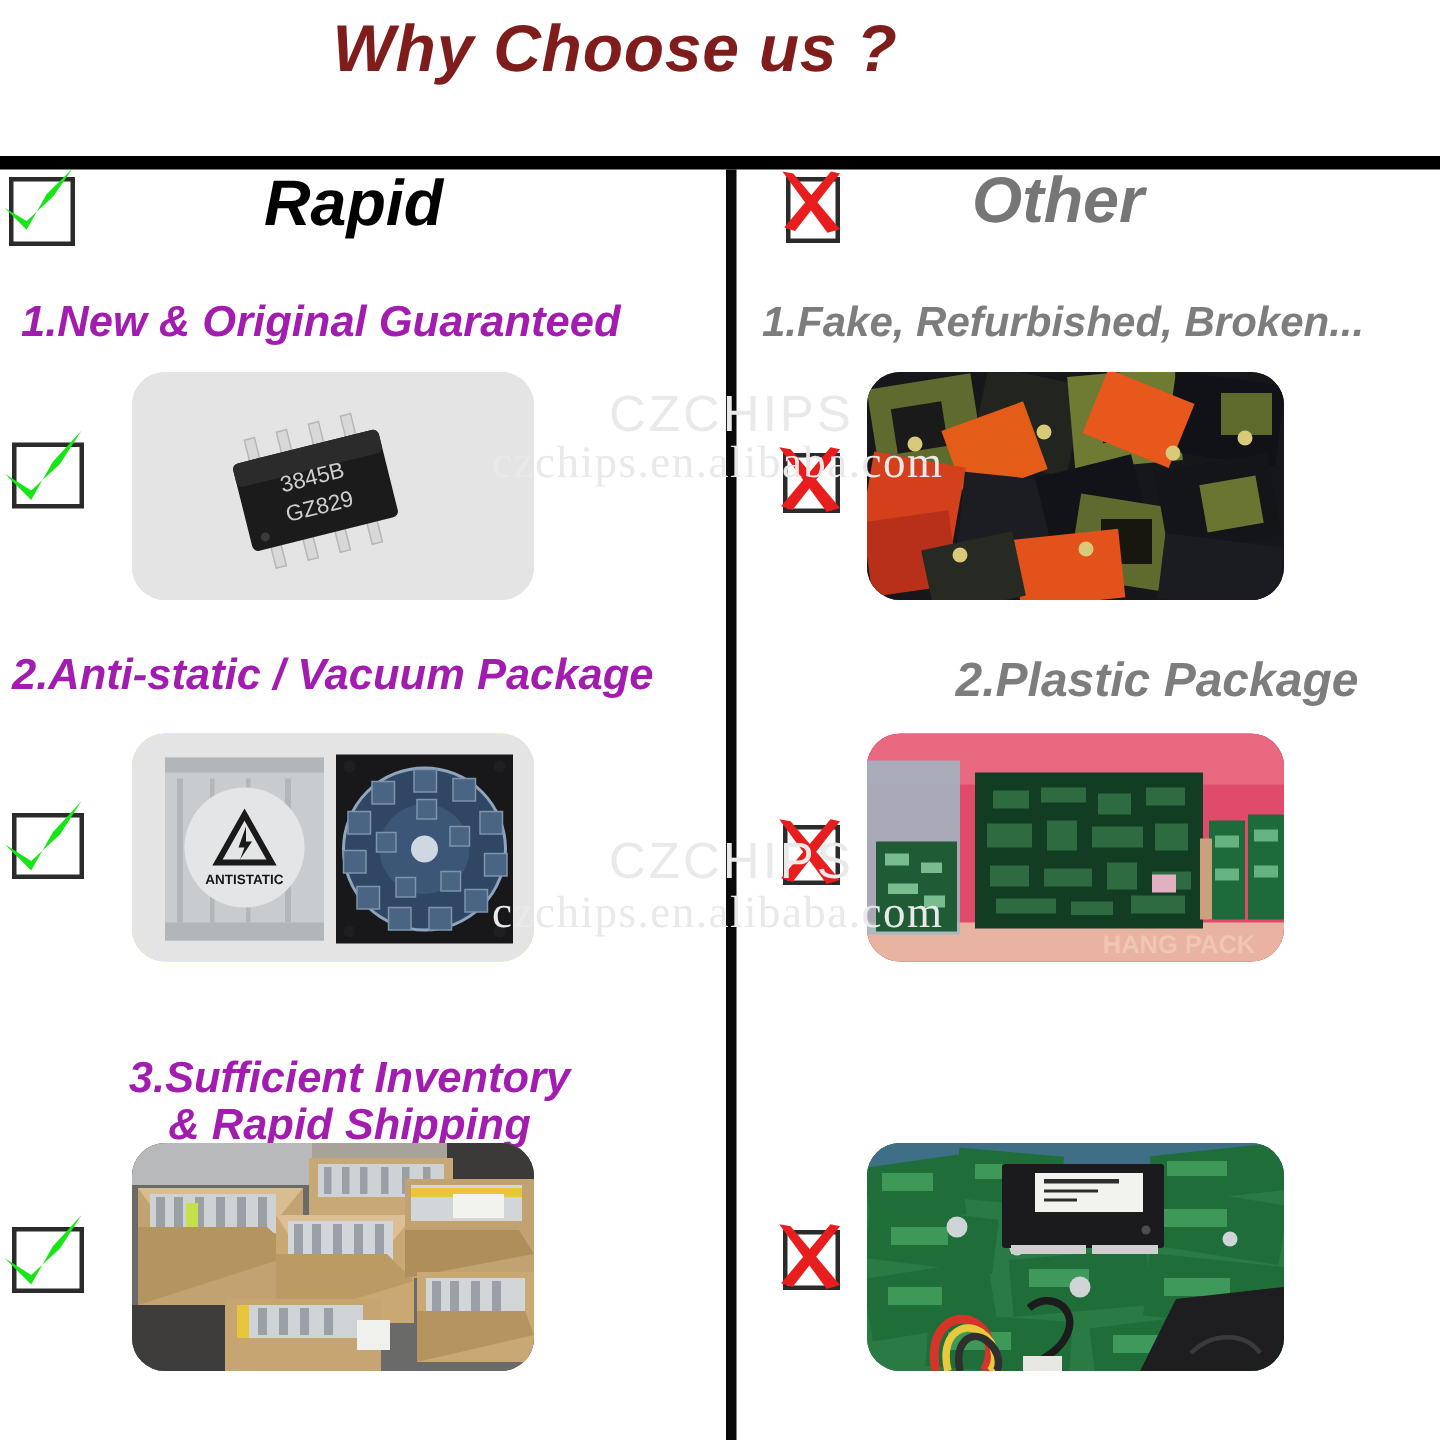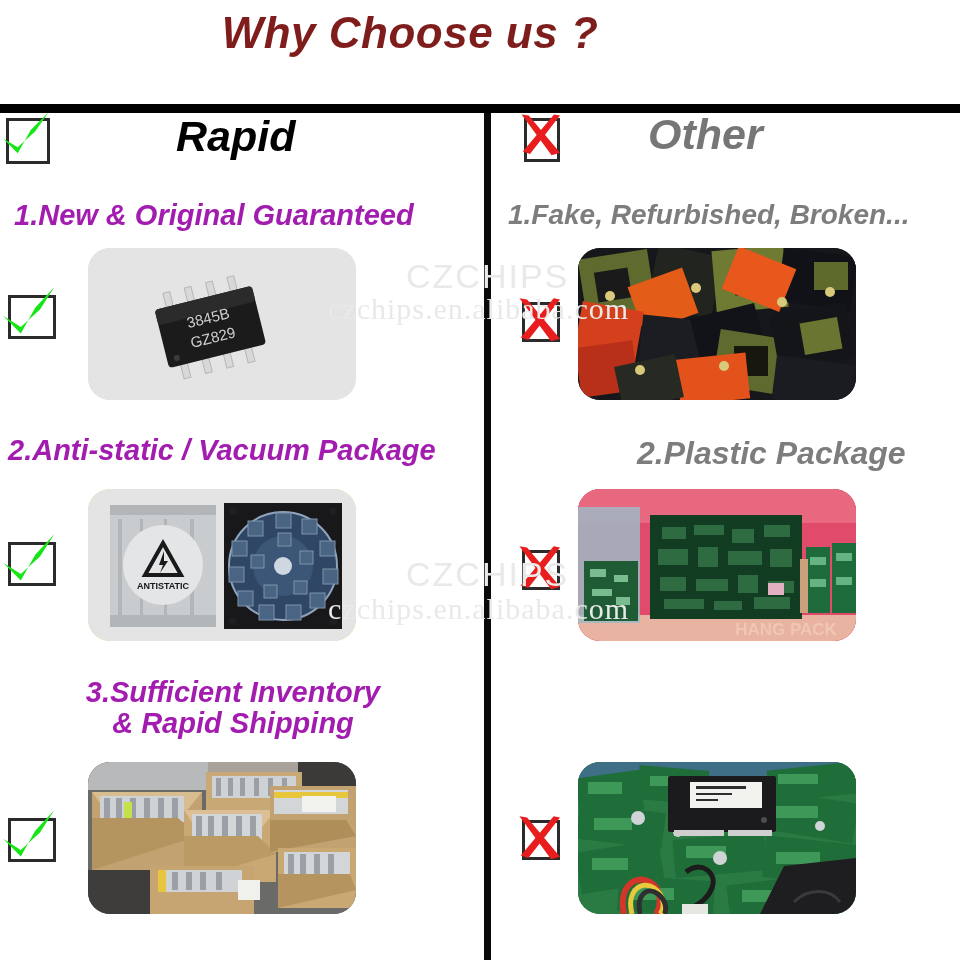--- a/index.html
+++ b/index.html
@@ -44,21 +44,21 @@
   
   .cap{position:absolute;font-family:"Liberation Sans",sans-serif;
        font-weight:bold;font-style:italic;white-space:nowrap;line-height:1.06;}
   .cap.left{color:#a21caf;}
   .cap.right{color:#7d7d7d;text-align:center;}
 
   .cap-l1{left:14px;top:200px;font-size:29px;}
   .cap-r1{left:508px;top:200px;font-size:28px;}
   .cap-l2{left:8px;top:435px;font-size:29px;}
   .cap-r2{left:597px;top:437px;font-size:32px;margin-left:40px;}
-  .cap-l3{left:68px;top:677px;font-size:29px;text-align:center;white-space:normal;width:330px;}
+  .cap-l3{left:68px;top:704px;font-size:29px;text-align:center;white-space:normal;width:330px;}
   .cap-l3 span{display:block;}
   .cap-r3{left:507px;top:702px;font-size:27px;}
 
   
   .photo{position:absolute;border-radius:22px;overflow:hidden;}
   .ph-l1{left:88px;top:248px;width:268px;height:152px;background:#e3e3e3;}
   .ph-r1{left:578px;top:248px;width:278px;height:152px;background:#1d2026;}
   .ph-l2{left:88px;top:489px;width:268px;height:152px;background:#bef264;}
   .ph-r2{left:578px;top:489px;width:278px;height:152px;background:#d7315a;}
   .ph-l3{left:88px;top:762px;width:268px;height:152px;background:#6b5b46;}

